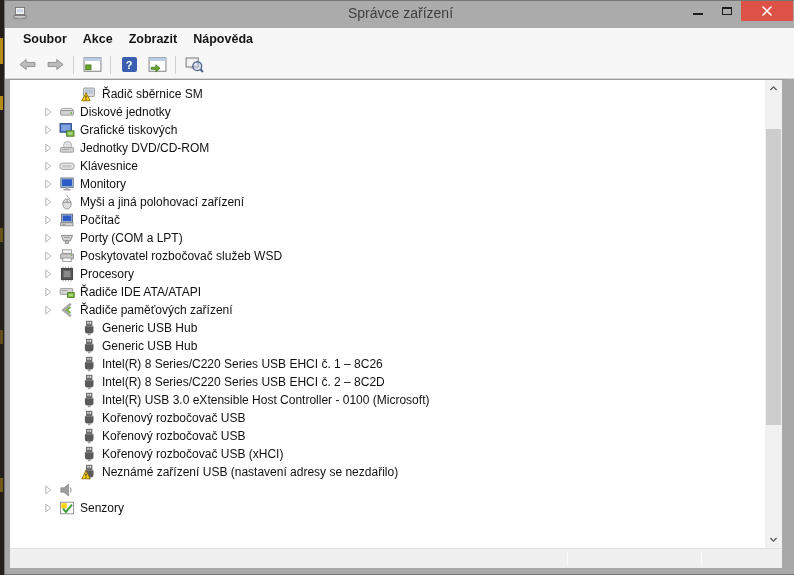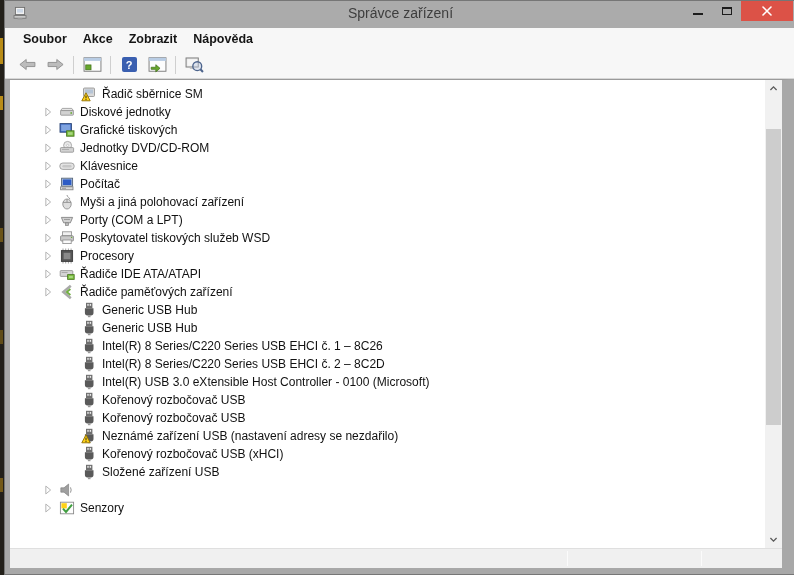--- a/index.html
+++ b/index.html
@@ -244,43 +244,59 @@
             <span class="tl">Klávesnice</span>
           </div>
           <div class="tree-row lvl1">
             <span class="tw">
               <svg viewBox="0 0 16 16">
                 <path d="M5.5 3.5 L11 8 L5.5 12.5 Z" fill="#fdfdfd" stroke="#ababab" stroke-width="1"></path>
               </svg>
             </span>
             <span class="ti">
               <svg viewBox="0 0 16 16">
+                <rect x="1.8" y="2" width="12.4" height="9.4" fill="#b9c9de" stroke="#5c6e85" stroke-width="0.9"></rect>
+                <rect x="3" y="3.2" width="10" height="7" fill="#2e5cc5"></rect>
+                <rect x="6.4" y="11.4" width="3.2" height="1.6" fill="#b9b9b9"></rect>
+                <rect x="4.4" y="13" width="7.2" height="1.4" fill="#9d9d9d"></rect>
+              </svg>
+            </span>
+            <span class="tl">Monitory</span>
+          </div>
+          <div class="tree-row lvl1">
+            <span class="tw">
+              <svg viewBox="0 0 16 16">
+                <path d="M5.5 3.5 L11 8 L5.5 12.5 Z" fill="#fdfdfd" stroke="#ababab" stroke-width="1"></path>
+              </svg>
+            </span>
+            <span class="ti">
+              <svg viewBox="0 0 16 16">
+                <path d="M8 1 C8 3.4 10.8 3.2 10.8 5.2" fill="none" stroke="#8e8e8e" stroke-width="0.9"></path>
+                <ellipse cx="8" cy="10" rx="4.2" ry="5" fill="#dedede" stroke="#8e8e8e" stroke-width="0.9"></ellipse>
+                <line x1="8" y1="5.2" x2="8" y2="8.4" stroke="#8e8e8e" stroke-width="0.9"></line>
+                <path d="M3.9 8.4 h8.2" stroke="#8e8e8e" stroke-width="0.9"></path>
+              </svg>
+            </span>
+            <span class="tl">Myši a jiná polohovací zařízení</span>
+          </div>
+          <div class="tree-row lvl1">
+            <span class="tw">
+              <svg viewBox="0 0 16 16">
+                <path d="M5.5 3.5 L11 8 L5.5 12.5 Z" fill="#fdfdfd" stroke="#ababab" stroke-width="1"></path>
+              </svg>
+            </span>
+            <span class="ti">
+              <svg viewBox="0 0 16 16">
                 <rect x="2.6" y="2.2" width="11" height="8" fill="#b9c9de" stroke="#53647a" stroke-width="0.9"></rect>
                 <rect x="3.8" y="3.4" width="8.6" height="5.6" fill="#2e5cc5"></rect>
                 <rect x="1.6" y="10.8" width="12.4" height="3" fill="#d9d9d9" stroke="#7e7e7e" stroke-width="0.8"></rect>
                 <rect x="3" y="11.8" width="4" height="1" fill="#9a9a9a"></rect>
               </svg>
             </span>
             <span class="tl">Počítač</span>
-          </div>
-          <div class="tree-row lvl1">
-            <span class="tw">
-              <svg viewBox="0 0 16 16">
-                <path d="M5.5 3.5 L11 8 L5.5 12.5 Z" fill="#fdfdfd" stroke="#ababab" stroke-width="1"></path>
-              </svg>
-            </span>
-            <span class="ti">
-              <svg viewBox="0 0 16 16">
-                <path d="M8 1 C8 3.4 10.8 3.2 10.8 5.2" fill="none" stroke="#8e8e8e" stroke-width="0.9"></path>
-                <ellipse cx="8" cy="10" rx="4.2" ry="5" fill="#dedede" stroke="#8e8e8e" stroke-width="0.9"></ellipse>
-                <line x1="8" y1="5.2" x2="8" y2="8.4" stroke="#8e8e8e" stroke-width="0.9"></line>
-                <path d="M3.9 8.4 h8.2" stroke="#8e8e8e" stroke-width="0.9"></path>
-              </svg>
-            </span>
-            <span class="tl">Myši a jiná polohovací zařízení</span>
           </div>
           <div class="tree-row lvl1">
             <span class="tw">
               <svg viewBox="0 0 16 16">
                 <path d="M5.5 3.5 L11 8 L5.5 12.5 Z" fill="#fdfdfd" stroke="#ababab" stroke-width="1"></path>
               </svg>
             </span>
             <span class="ti">
               <svg viewBox="0 0 16 16">
                 <path d="M2.4 5.4 h11.2 l-2.2 5.4 H4.6 Z" fill="#d3d3d3" stroke="#838383" stroke-width="0.9"></path>
@@ -299,21 +315,21 @@
               </svg>
             </span>
             <span class="ti">
               <svg viewBox="0 0 16 16">
                 <rect x="3.4" y="1.8" width="9.2" height="4" fill="#f0f0f0" stroke="#8c8c8c" stroke-width="0.8"></rect>
                 <rect x="1.6" y="5.8" width="12.8" height="5.2" rx="0.8" fill="#c9c9c9" stroke="#7f7f7f" stroke-width="0.8"></rect>
                 <rect x="3.8" y="10" width="8.4" height="3.6" fill="#fafafa" stroke="#8c8c8c" stroke-width="0.8"></rect>
                 <circle cx="12.6" cy="7.4" r="0.7" fill="#6fae3e"></circle>
               </svg>
             </span>
-            <span class="tl">Poskytovatel tiskových služeb WSD</span>
+            <span class="tl">Poskytovatel rozbočovač služeb WSD</span>
           </div>
           <div class="tree-row lvl1">
             <span class="tw">
               <svg viewBox="0 0 16 16">
                 <path d="M5.5 3.5 L11 8 L5.5 12.5 Z" fill="#fdfdfd" stroke="#ababab" stroke-width="1"></path>
               </svg>
             </span>
             <span class="ti">
               <svg viewBox="0 0 16 16">
                 <g stroke="#9a9a9a" stroke-width="0.9">
@@ -455,52 +471,39 @@
           </div>
           <div class="tree-row lvl2">
             <span class="tw"></span>
             <span class="ti">
               <svg viewBox="0 0 16 16">
                 <rect x="5" y="0.8" width="6.4" height="5.4" fill="#6f6f6f"></rect>
                 <rect x="6.3" y="1.9" width="1.4" height="1.9" fill="#ececec"></rect>
                 <rect x="8.7" y="1.9" width="1.4" height="1.9" fill="#ececec"></rect>
                 <path d="M3.9 6.2 h8.6 v4.6 a2.6 2.6 0 0 1 -2.6 2.6 h-3.4 a2.6 2.6 0 0 1 -2.6 -2.6 z" fill="#5a5a5a"></path>
                 <rect x="6.9" y="13.4" width="2.6" height="1.8" fill="#9a9a9a"></rect>
+              </svg>
+            </span>
+            <span class="tl">Kořenový rozbočovač USB (xHCI)</span>
+          </div>
+          <div class="tree-row lvl2">
+            <span class="tw"></span>
+            <span class="ti">
+              <svg viewBox="0 0 16 16">
+                <rect x="5" y="0.8" width="6.4" height="5.4" fill="#6f6f6f"></rect>
+                <rect x="6.3" y="1.9" width="1.4" height="1.9" fill="#ececec"></rect>
+                <rect x="8.7" y="1.9" width="1.4" height="1.9" fill="#ececec"></rect>
+                <path d="M3.9 6.2 h8.6 v4.6 a2.6 2.6 0 0 1 -2.6 2.6 h-3.4 a2.6 2.6 0 0 1 -2.6 -2.6 z" fill="#5a5a5a"></path>
+                <rect x="6.9" y="13.4" width="2.6" height="1.8" fill="#9a9a9a"></rect>
                 <path d="M0.8 14.8 L5 6.8 L9.2 14.8 Z" fill="#ffd216" stroke="#8f6e00" stroke-width="0.9"></path>
                 <rect x="4.55" y="9.6" width="0.9" height="2.8" fill="#1a1a1a"></rect>
                 <rect x="4.55" y="13.1" width="0.9" height="1" fill="#1a1a1a"></rect>
               </svg>
             </span>
             <span class="tl">Neznámé zařízení USB (nastavení adresy se nezdařilo)</span>
-          </div>
-          <div class="tree-row lvl2">
-            <span class="tw"></span>
-            <span class="ti">
-              <svg viewBox="0 0 16 16">
-                <rect x="5" y="0.8" width="6.4" height="5.4" fill="#6f6f6f"></rect>
-                <rect x="6.3" y="1.9" width="1.4" height="1.9" fill="#ececec"></rect>
-                <rect x="8.7" y="1.9" width="1.4" height="1.9" fill="#ececec"></rect>
-                <path d="M3.9 6.2 h8.6 v4.6 a2.6 2.6 0 0 1 -2.6 2.6 h-3.4 a2.6 2.6 0 0 1 -2.6 -2.6 z" fill="#5a5a5a"></path>
-                <rect x="6.9" y="13.4" width="2.6" height="1.8" fill="#9a9a9a"></rect>
-              </svg>
-            </span>
-            <span class="tl">Kořenový rozbočovač USB (xHCI)</span>
-          </div>
-          <div class="tree-row lvl2">
-            <span class="tw"></span>
-            <span class="ti">
-              <svg viewBox="0 0 16 16">
-                <rect x="5" y="0.8" width="6.4" height="5.4" fill="#6f6f6f"></rect>
-                <rect x="6.3" y="1.9" width="1.4" height="1.9" fill="#ececec"></rect>
-                <rect x="8.7" y="1.9" width="1.4" height="1.9" fill="#ececec"></rect>
-                <path d="M3.9 6.2 h8.6 v4.6 a2.6 2.6 0 0 1 -2.6 2.6 h-3.4 a2.6 2.6 0 0 1 -2.6 -2.6 z" fill="#5a5a5a"></path>
-                <rect x="6.9" y="13.4" width="2.6" height="1.8" fill="#9a9a9a"></rect>
-              </svg>
-            </span>
-            <span class="tl">Složené zařízení USB</span>
           </div>
           <div class="tree-row lvl1">
             <span class="tw">
               <svg viewBox="0 0 16 16">
                 <path d="M5.5 3.5 L11 8 L5.5 12.5 Z" fill="#fdfdfd" stroke="#ababab" stroke-width="1"></path>
               </svg>
             </span>
             <span class="ti">
               <svg viewBox="0 0 16 16">
                 <path d="M1.8 5.8 H5 L9.6 2 v12 L5 10.2 H1.8 Z" fill="#9f9f9f" stroke="#777777" stroke-width="0.6"></path>

